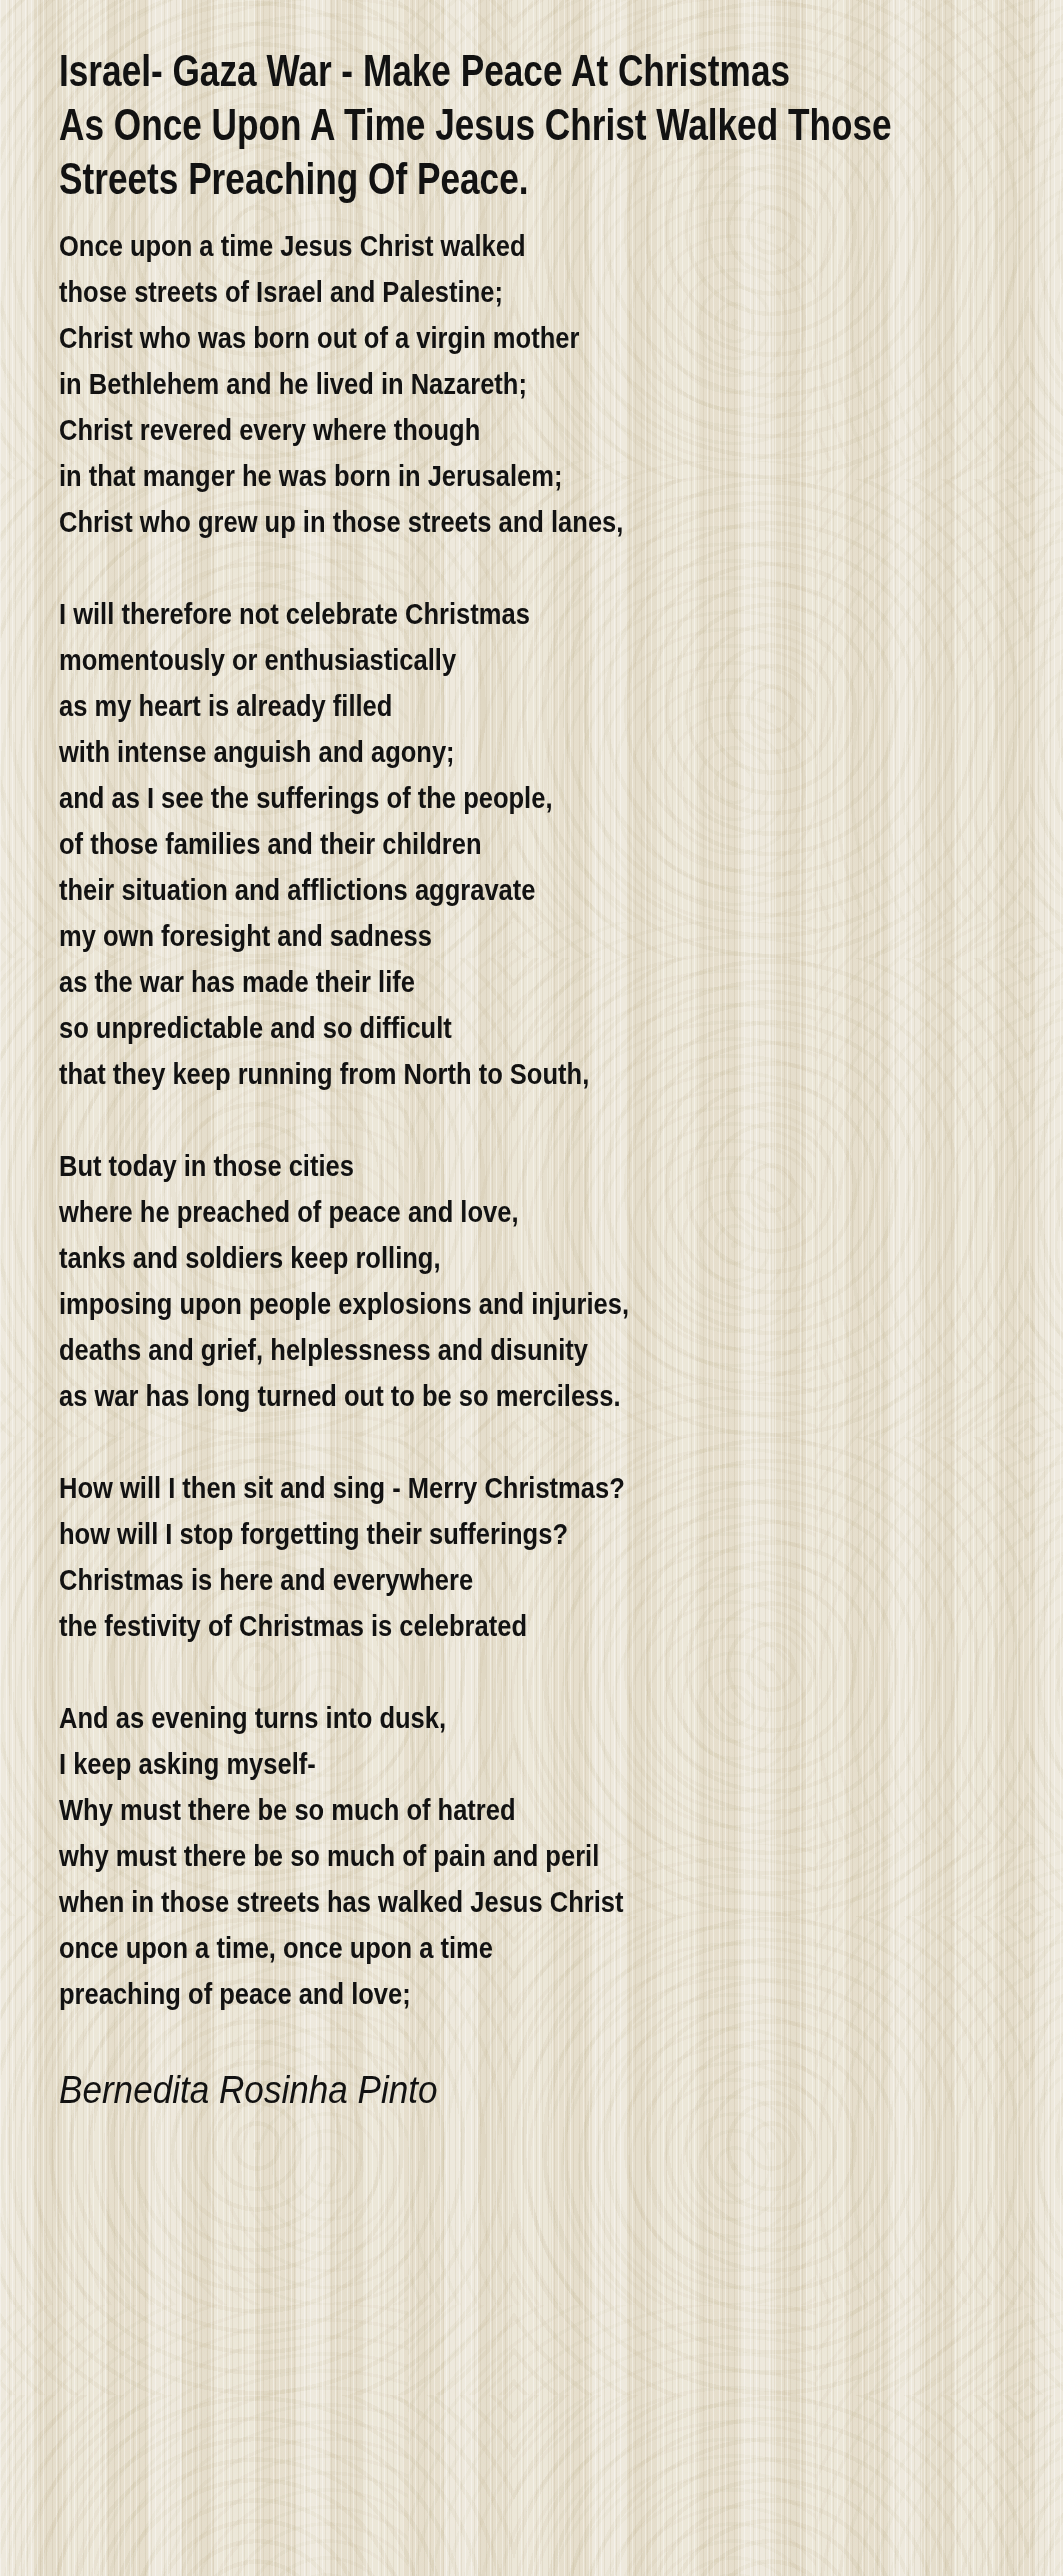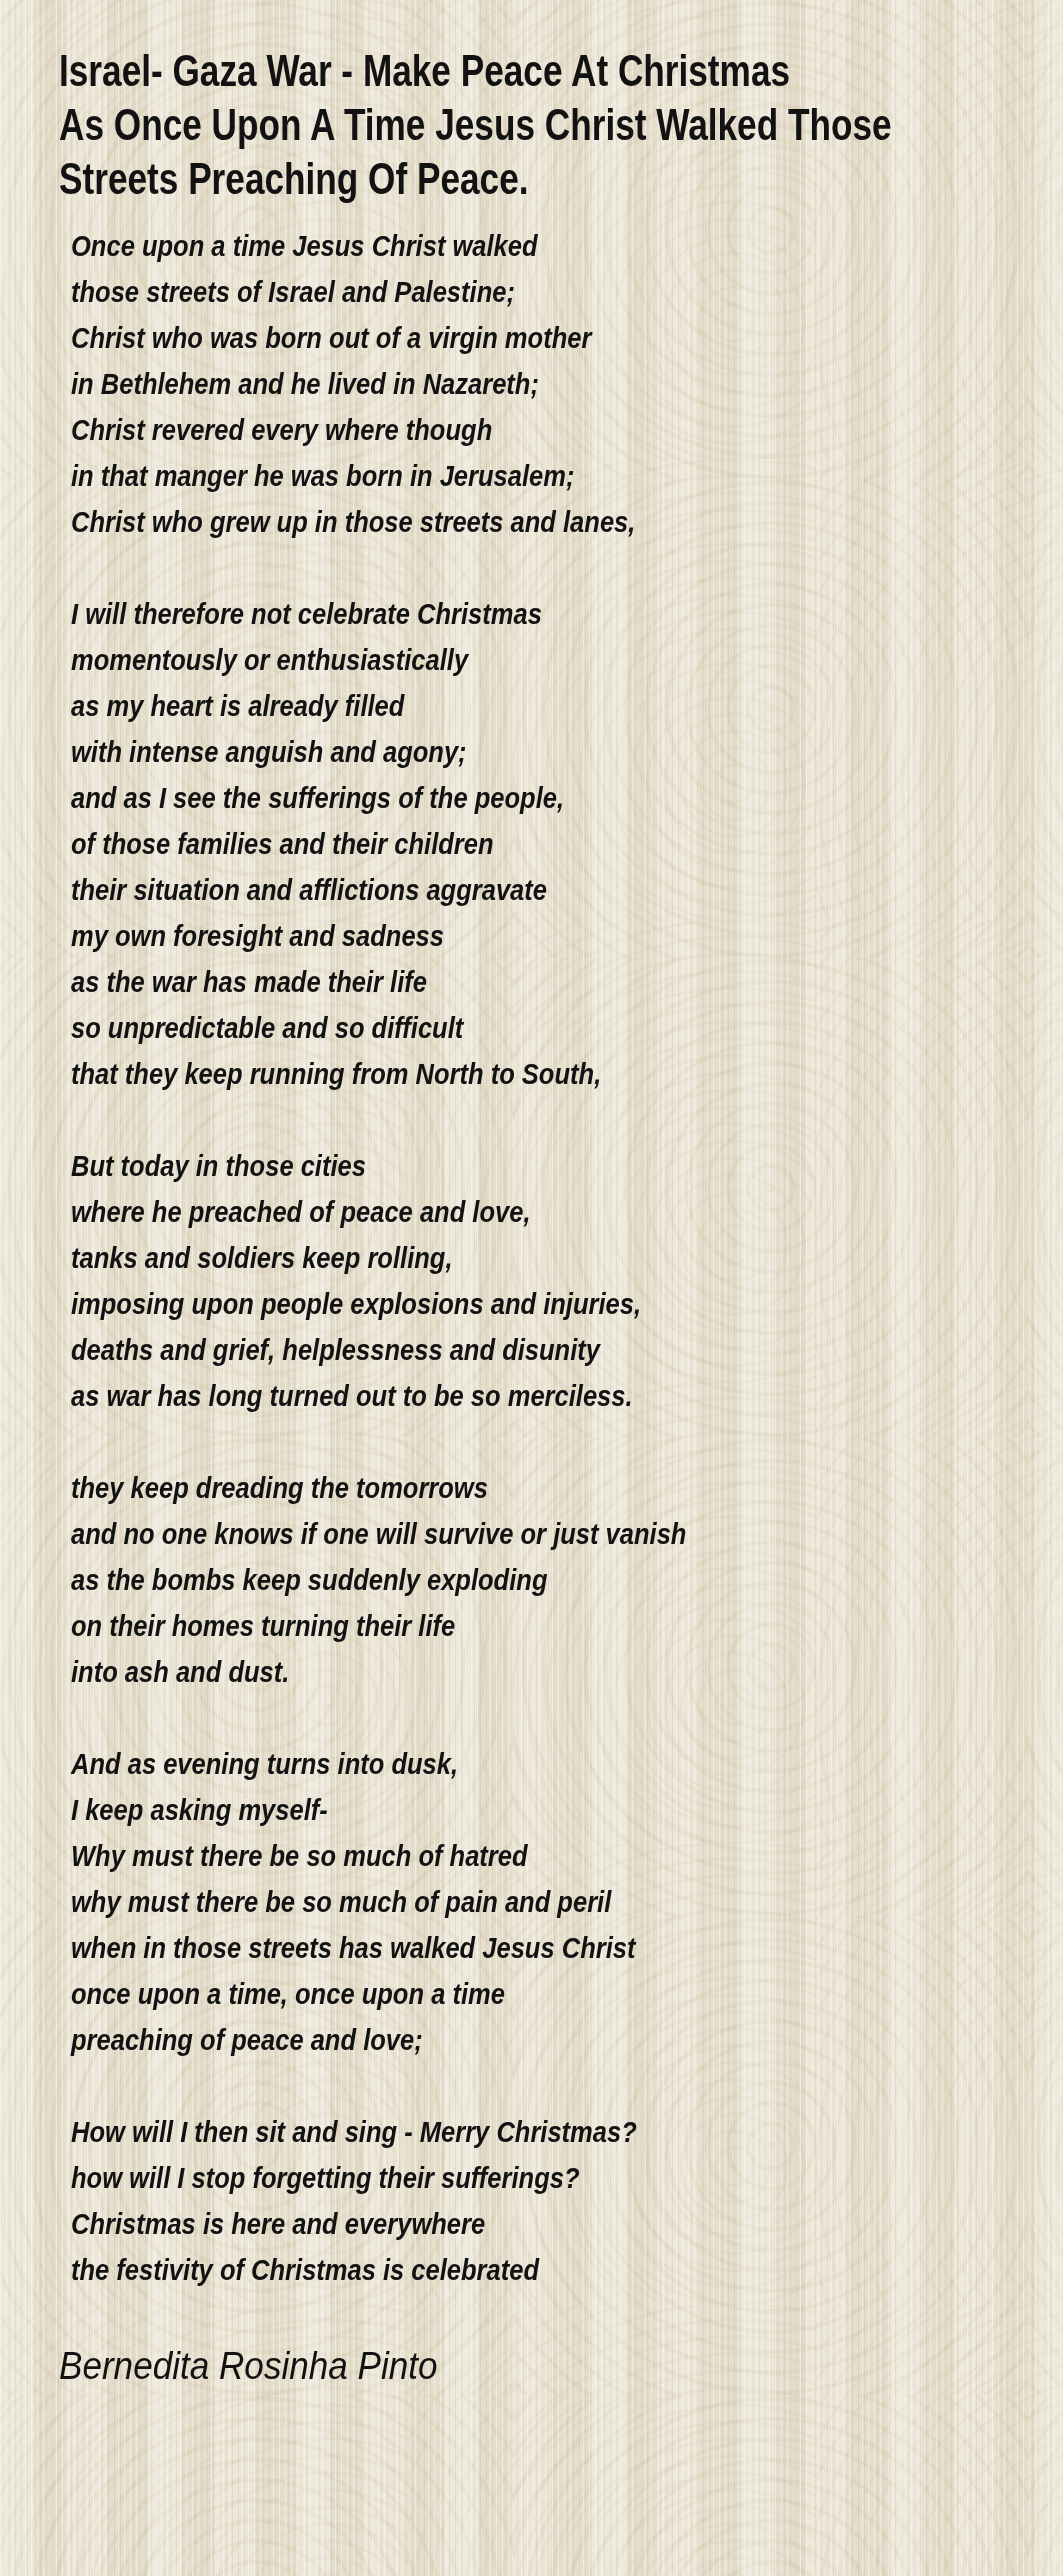--- a/index.html
+++ b/index.html
@@ -37,21 +37,21 @@
   .title-line {
     font-weight: bold;
     font-size: 44px;
     line-height: 54px;
     color: var(--ink, #121212);
     white-space: nowrap;
     transform: scaleX(0.80);
     transform-origin: 0 50%;
   }
 
-  .stanza { margin: 0 0 46px 12px; font-style: italic; }
+  .stanza { margin: 0 0 46px 0; }
   .line {
     font-weight: bold;
     font-size: 29px;
     line-height: 46px;
     color: var(--ink, #121212);
     white-space: nowrap;
     transform: scaleX(0.88);
     transform-origin: 0 50%;
   }
 
@@ -101,38 +101,31 @@
       </div>
       <div class="stanza">
         <div class="line">But today in those cities</div>
         <div class="line">where he preached of peace and love,</div>
         <div class="line">tanks and soldiers keep rolling,</div>
         <div class="line">imposing upon people explosions and injuries,</div>
         <div class="line">deaths and grief, helplessness and disunity</div>
         <div class="line">as war has long turned out to be so merciless.</div>
       </div>
       <div class="stanza">
-        <div class="line">they keep dreading the tomorrows</div>
-        <div class="line">and no one knows if one will survive or just vanish</div>
-        <div class="line">as the bombs keep suddenly exploding</div>
-        <div class="line">on their homes turning their life</div>
-        <div class="line">into ash and dust.</div>
+        <div class="line">How will I then sit and sing - Merry Christmas?</div>
+        <div class="line">how will I stop forgetting their sufferings?</div>
+        <div class="line">Christmas is here and everywhere</div>
+        <div class="line">the festivity of Christmas is celebrated</div>
       </div>
       <div class="stanza">
         <div class="line">And as evening turns into dusk,</div>
         <div class="line">I keep asking myself-</div>
         <div class="line">Why must there be so much of hatred</div>
         <div class="line">why must there be so much of pain and peril</div>
         <div class="line">when in those streets has walked Jesus Christ</div>
         <div class="line">once upon a time, once upon a time</div>
         <div class="line">preaching of peace and love;</div>
       </div>
-      <div class="stanza">
-        <div class="line">How will I then sit and sing - Merry Christmas?</div>
-        <div class="line">how will I stop forgetting their sufferings?</div>
-        <div class="line">Christmas is here and everywhere</div>
-        <div class="line">the festivity of Christmas is celebrated</div>
-      </div>
     </div>
 
   <div class="author">Bernedita Rosinha Pinto</div>
 </div>
 
 
 </body></html>

